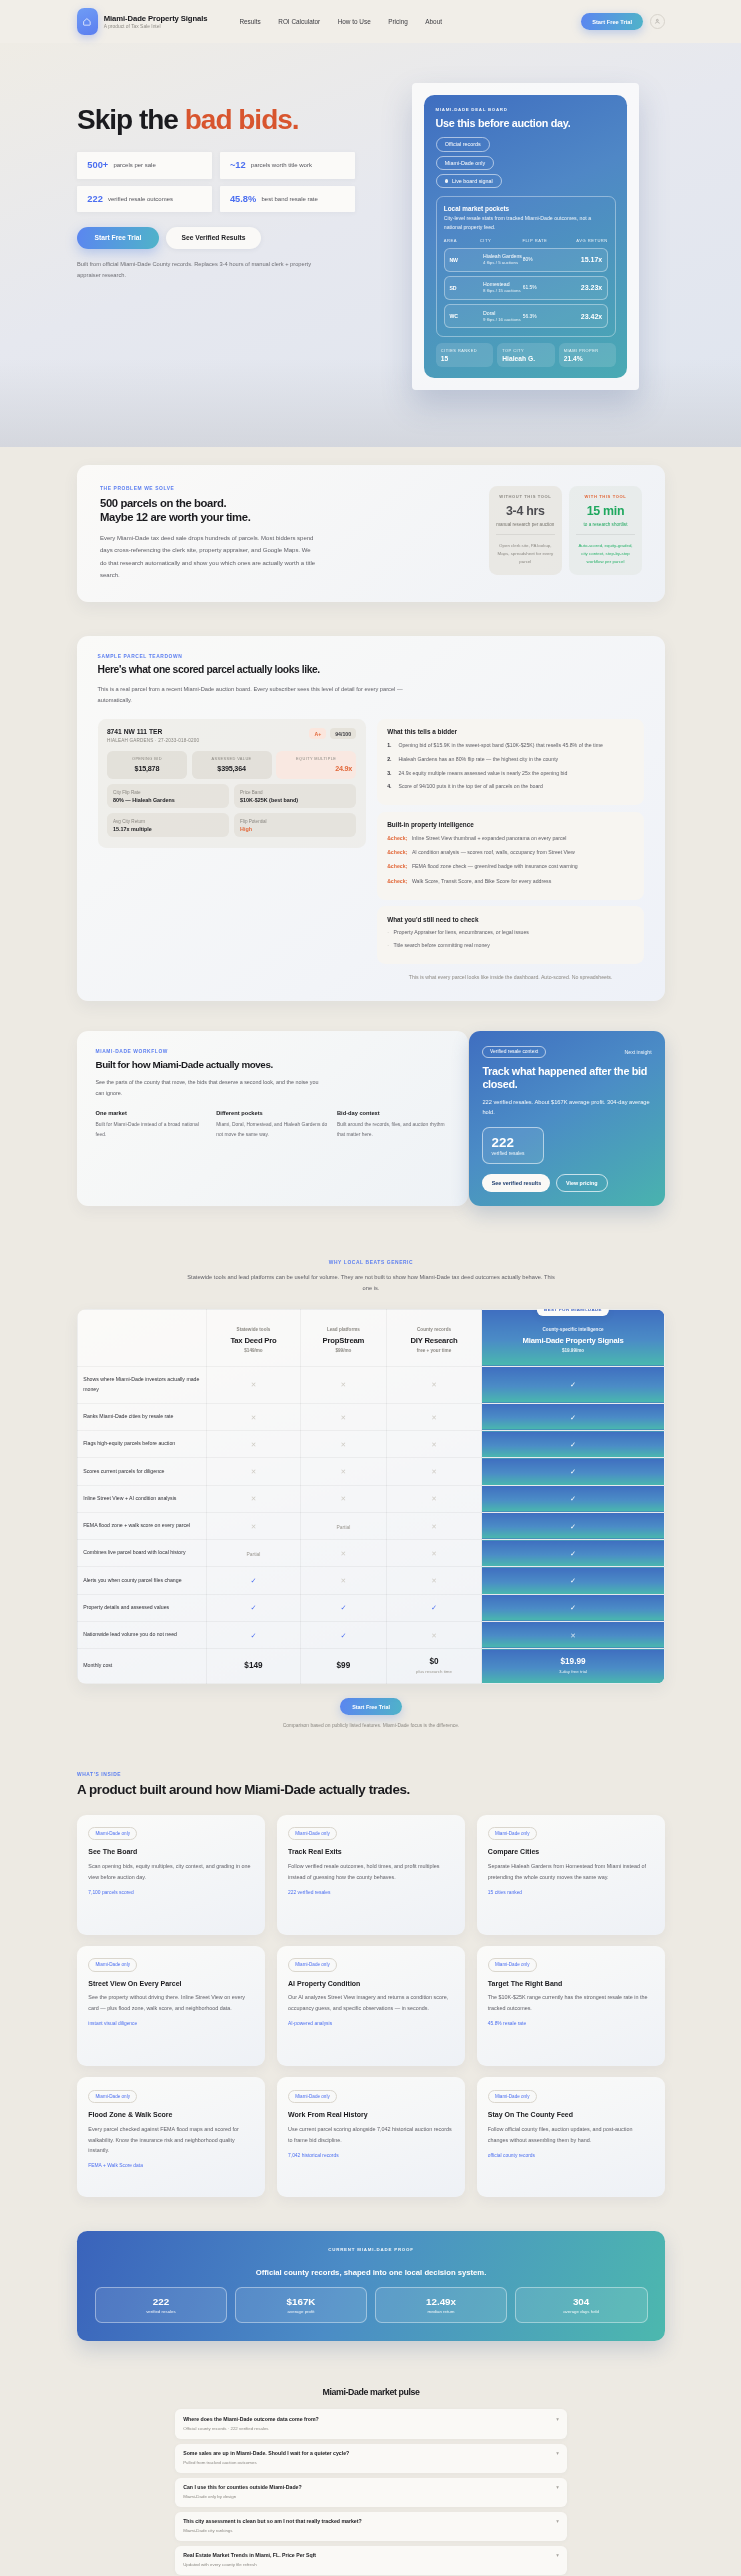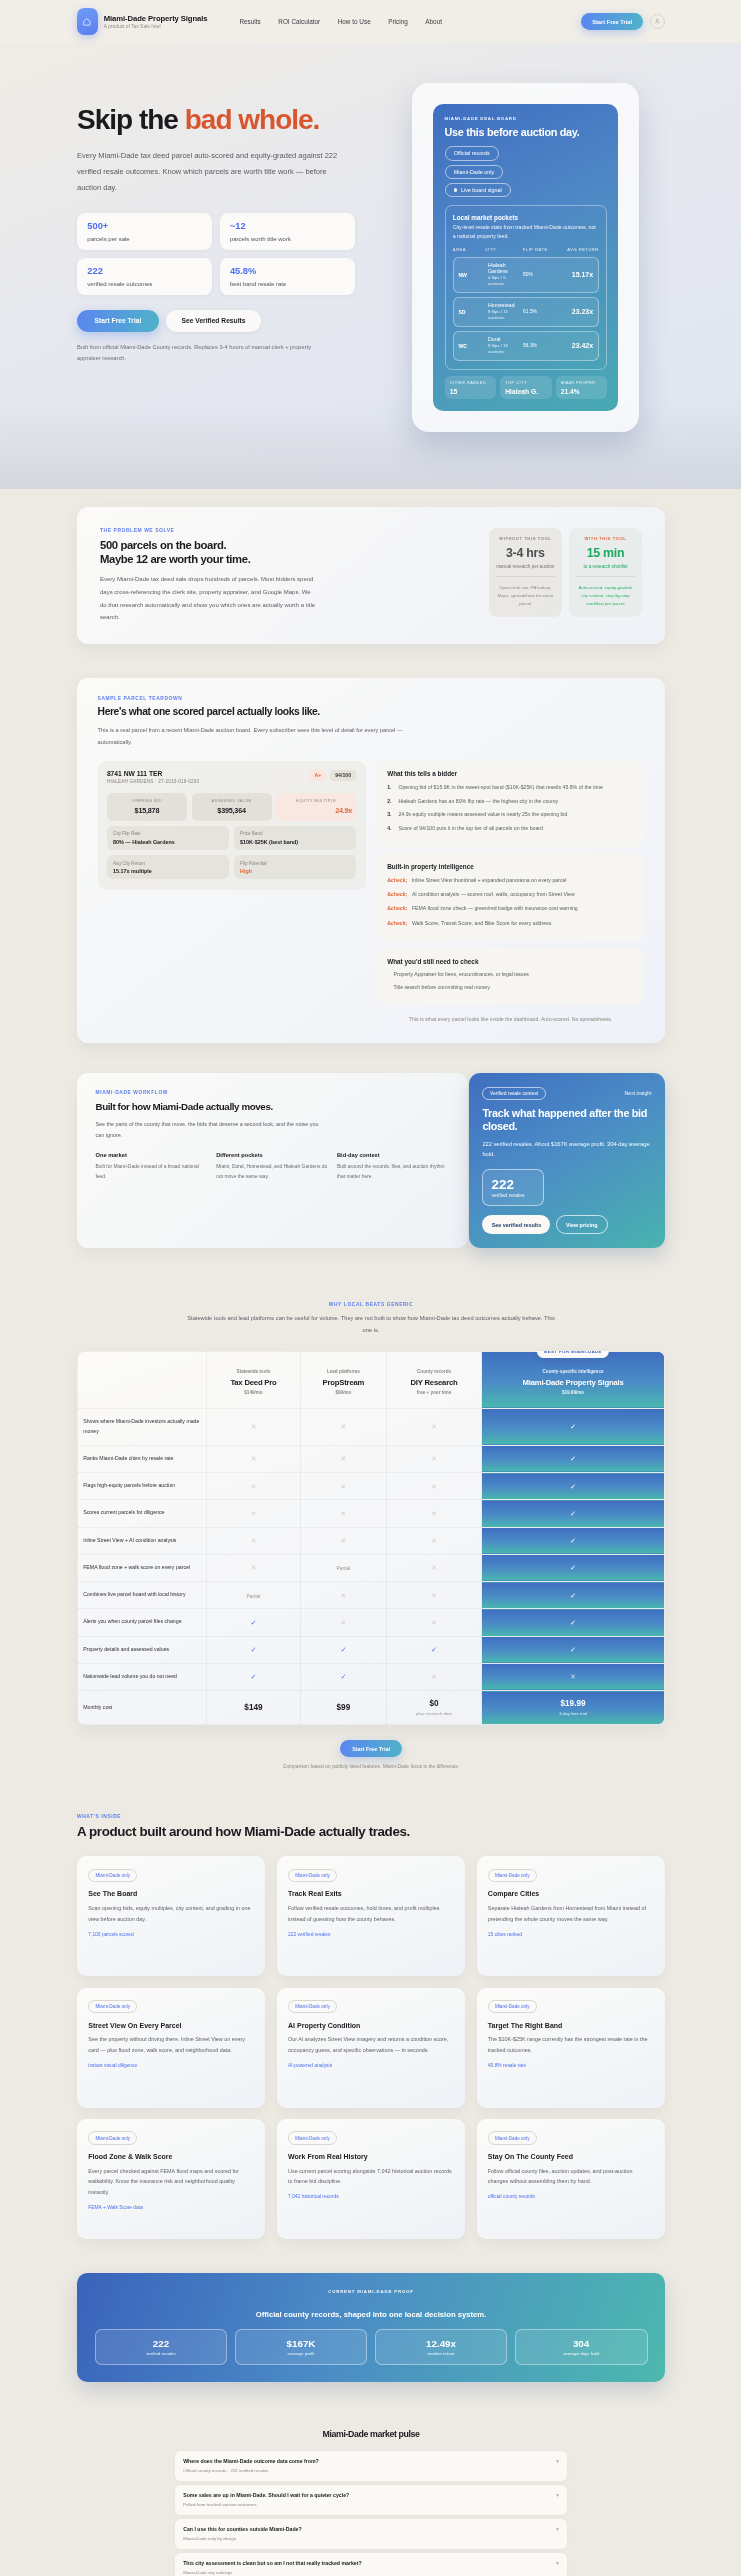--- a/index.html
+++ b/index.html
@@ -57,45 +57,44 @@
     content:""; position:absolute; left:0; right:0; bottom:0; height:88px;
     background: linear-gradient(to top, rgba(200,202,208,.55), rgba(200,202,208,0));
     pointer-events:none;
   }
   .hero-left { width: 289px; padding-top: 26px; }
   h1.hero-title { font-size: 28px; line-height: 1.06; letter-spacing: -1px; font-weight: 700; }
   h1.hero-title .accent { color: #d8552e; }
   .hero-sub { font-size: 7.5px; line-height: 2.1; color: #5a5a60; margin-top: 13.4px; max-width: 268px;}
   .stat-grid { display: grid; grid-template-columns: 1fr 1fr; gap: 7.2px; margin-top: 17.5px; max-width: 278px;}
   .stat-pill {
-    background: #fbfaf8; border-radius: 8px; padding: 8.2px 10.3px;
-    display: flex; align-items: flex-start; gap: 5.2px;
+    background: #fbfaf8; border-radius: 1px; padding: 8.2px 10.3px;
+    display: flex; align-items: center; gap: 5.2px;
     box-shadow: 0 1px 5.2px rgba(40,50,80,.05);
-    flex-direction: column;
   }
   .stat-num { font-size: 9.3px; font-weight: 700; color: #4b6ef0; }
   .stat-lbl { font-size: 6px; color: #53535a; }
   .hero-ctas { display: flex; gap: 7.2px; margin-top: 14.4px; }
   .btn-primary {
     background: linear-gradient(100deg,#5b86f0,#4fb3c9);
     color: #fff; border: none; font-size: 6.7px; font-weight: 600;
     padding: 7.7px 17.5px; border-radius: 515px; cursor: pointer; font-family: inherit;
     box-shadow: 0 4.1px 11.3px rgba(80,130,230,.35);
   }
   .btn-ghost {
     background: #faf9f7; color: #1b1b1f; border: none; font-size: 6.7px; font-weight: 600;
     padding: 7.7px 15.5px; border-radius: 515px; cursor: pointer; font-family: inherit;
     box-shadow: 0 1px 5.2px rgba(40,50,80,.07);
   }
   .hero-note { font-size: 5.7px; color: #6e6e74; line-height: 1.9; margin-top: 10.3px; max-width: 258px; }
 
   
   .hero-right { flex: 1; display: flex; justify-content: center; padding-top: 4.1px; position: relative; z-index: 3;}
   .phone {
-    width: 227px; border-radius: 17px; padding: 21px;
+    width: 227px; border-radius: 4px; padding: 12px;
     background: rgba(255,255,255,.7);
     box-shadow: 0 14.4px 31px rgba(60,80,130,.22);
   }
   .phone-inner {
     border-radius: 10.3px; padding: 12.4px 11.3px 11.3px;
     background: linear-gradient(155deg,#3f6ec0 0%, #4f87c6 40%, #49aab3 100%);
     color: #fff;
   }
   .ph-eyebrow { font-size: 4.4px; letter-spacing: 0.7px; opacity: .92; font-weight: 600; }
   .ph-title { font-size: 10.8px; font-weight: 700; letter-spacing: -0.3px; margin-top: 4.1px; }
@@ -344,23 +343,22 @@
             <circle cx="12" cy="8" r="3.4"></circle>
             <path d="M5 20c0-3.6 3.1-5.6 7-5.6s7 2 7 5.6"></path>
           </svg>
       </button>
     </div>
   </header>
 
   <div class="hero">
     <div class="hero-left">
       <h1 class="hero-title">
-        <span>Skip the </span><span class="accent">bad whole.</span>
+        <span>Skip the </span><span class="accent">bad bids.</span>
       </h1>
-      <p class="hero-sub">Every Miami-Dade tax deed parcel auto-scored and equity-graded against 222 verified resale outcomes. Know which parcels are worth title work — before auction day.</p>
       <div class="stat-grid">
         <div class="stat-pill">
           <span class="stat-num">500+</span>
           <span class="stat-lbl">parcels per sale</span>
         </div>
         <div class="stat-pill">
           <span class="stat-num">~12</span>
           <span class="stat-lbl">parcels worth title work</span>
         </div>
         <div class="stat-pill">

